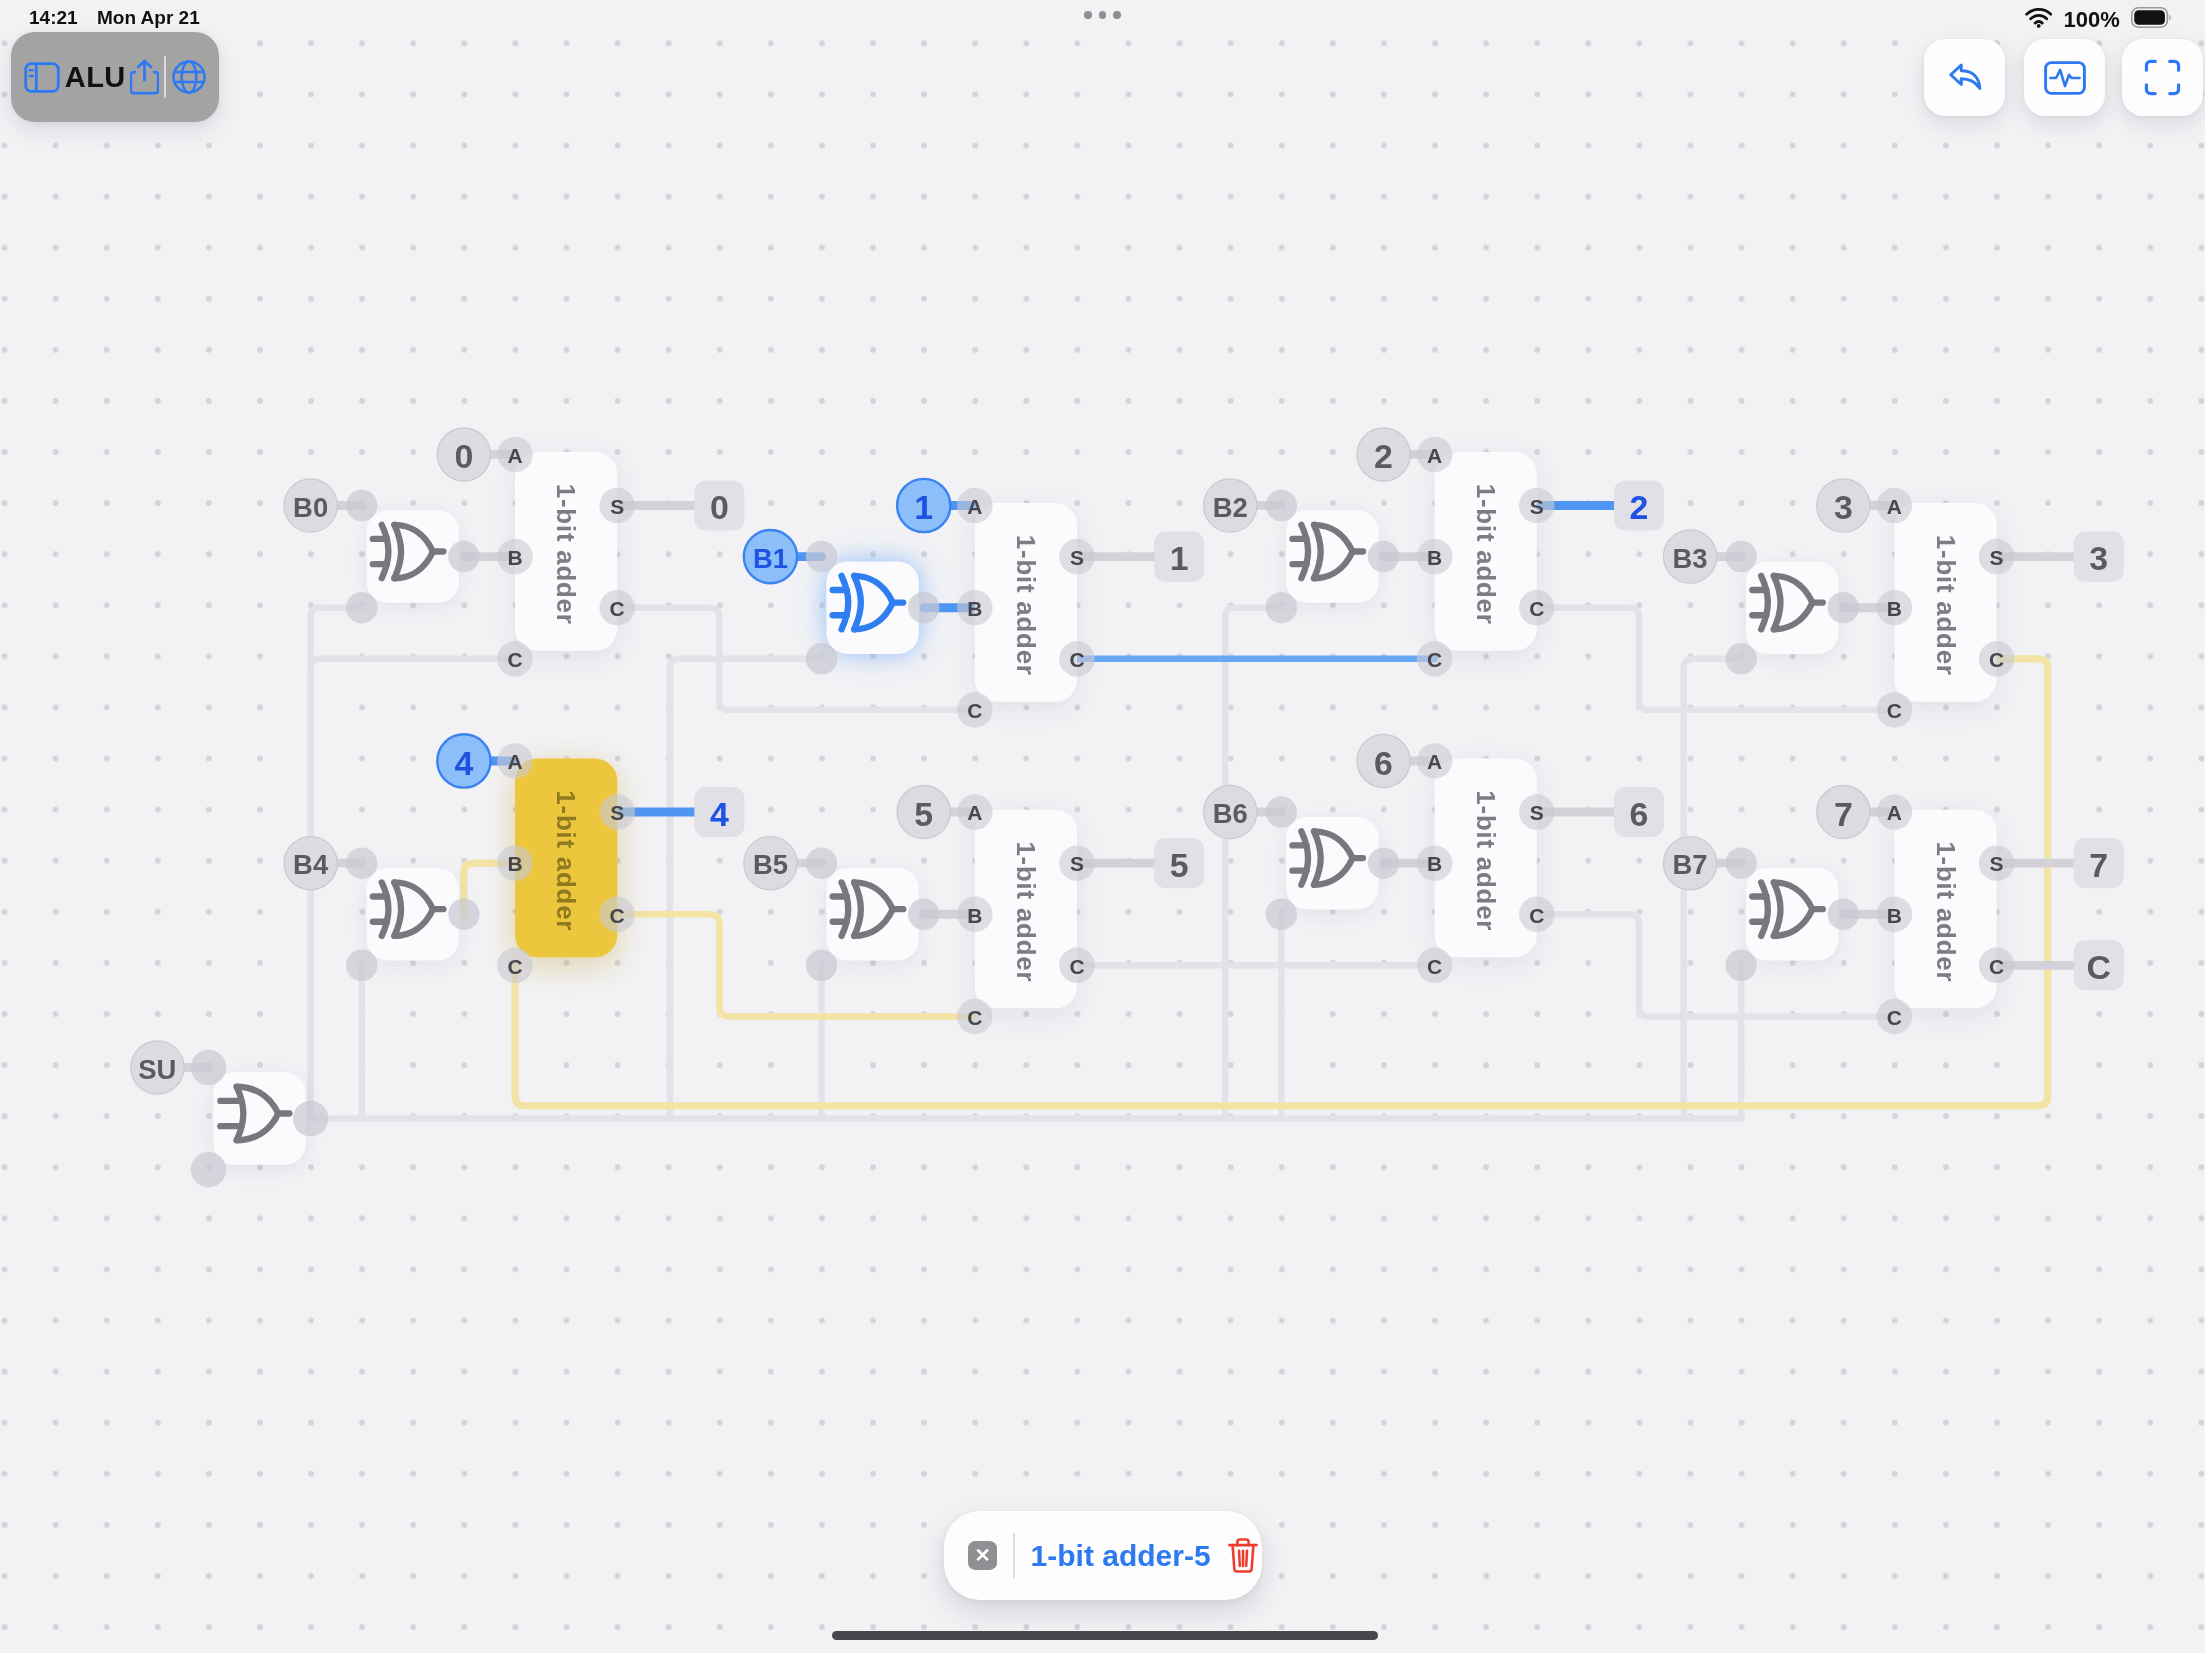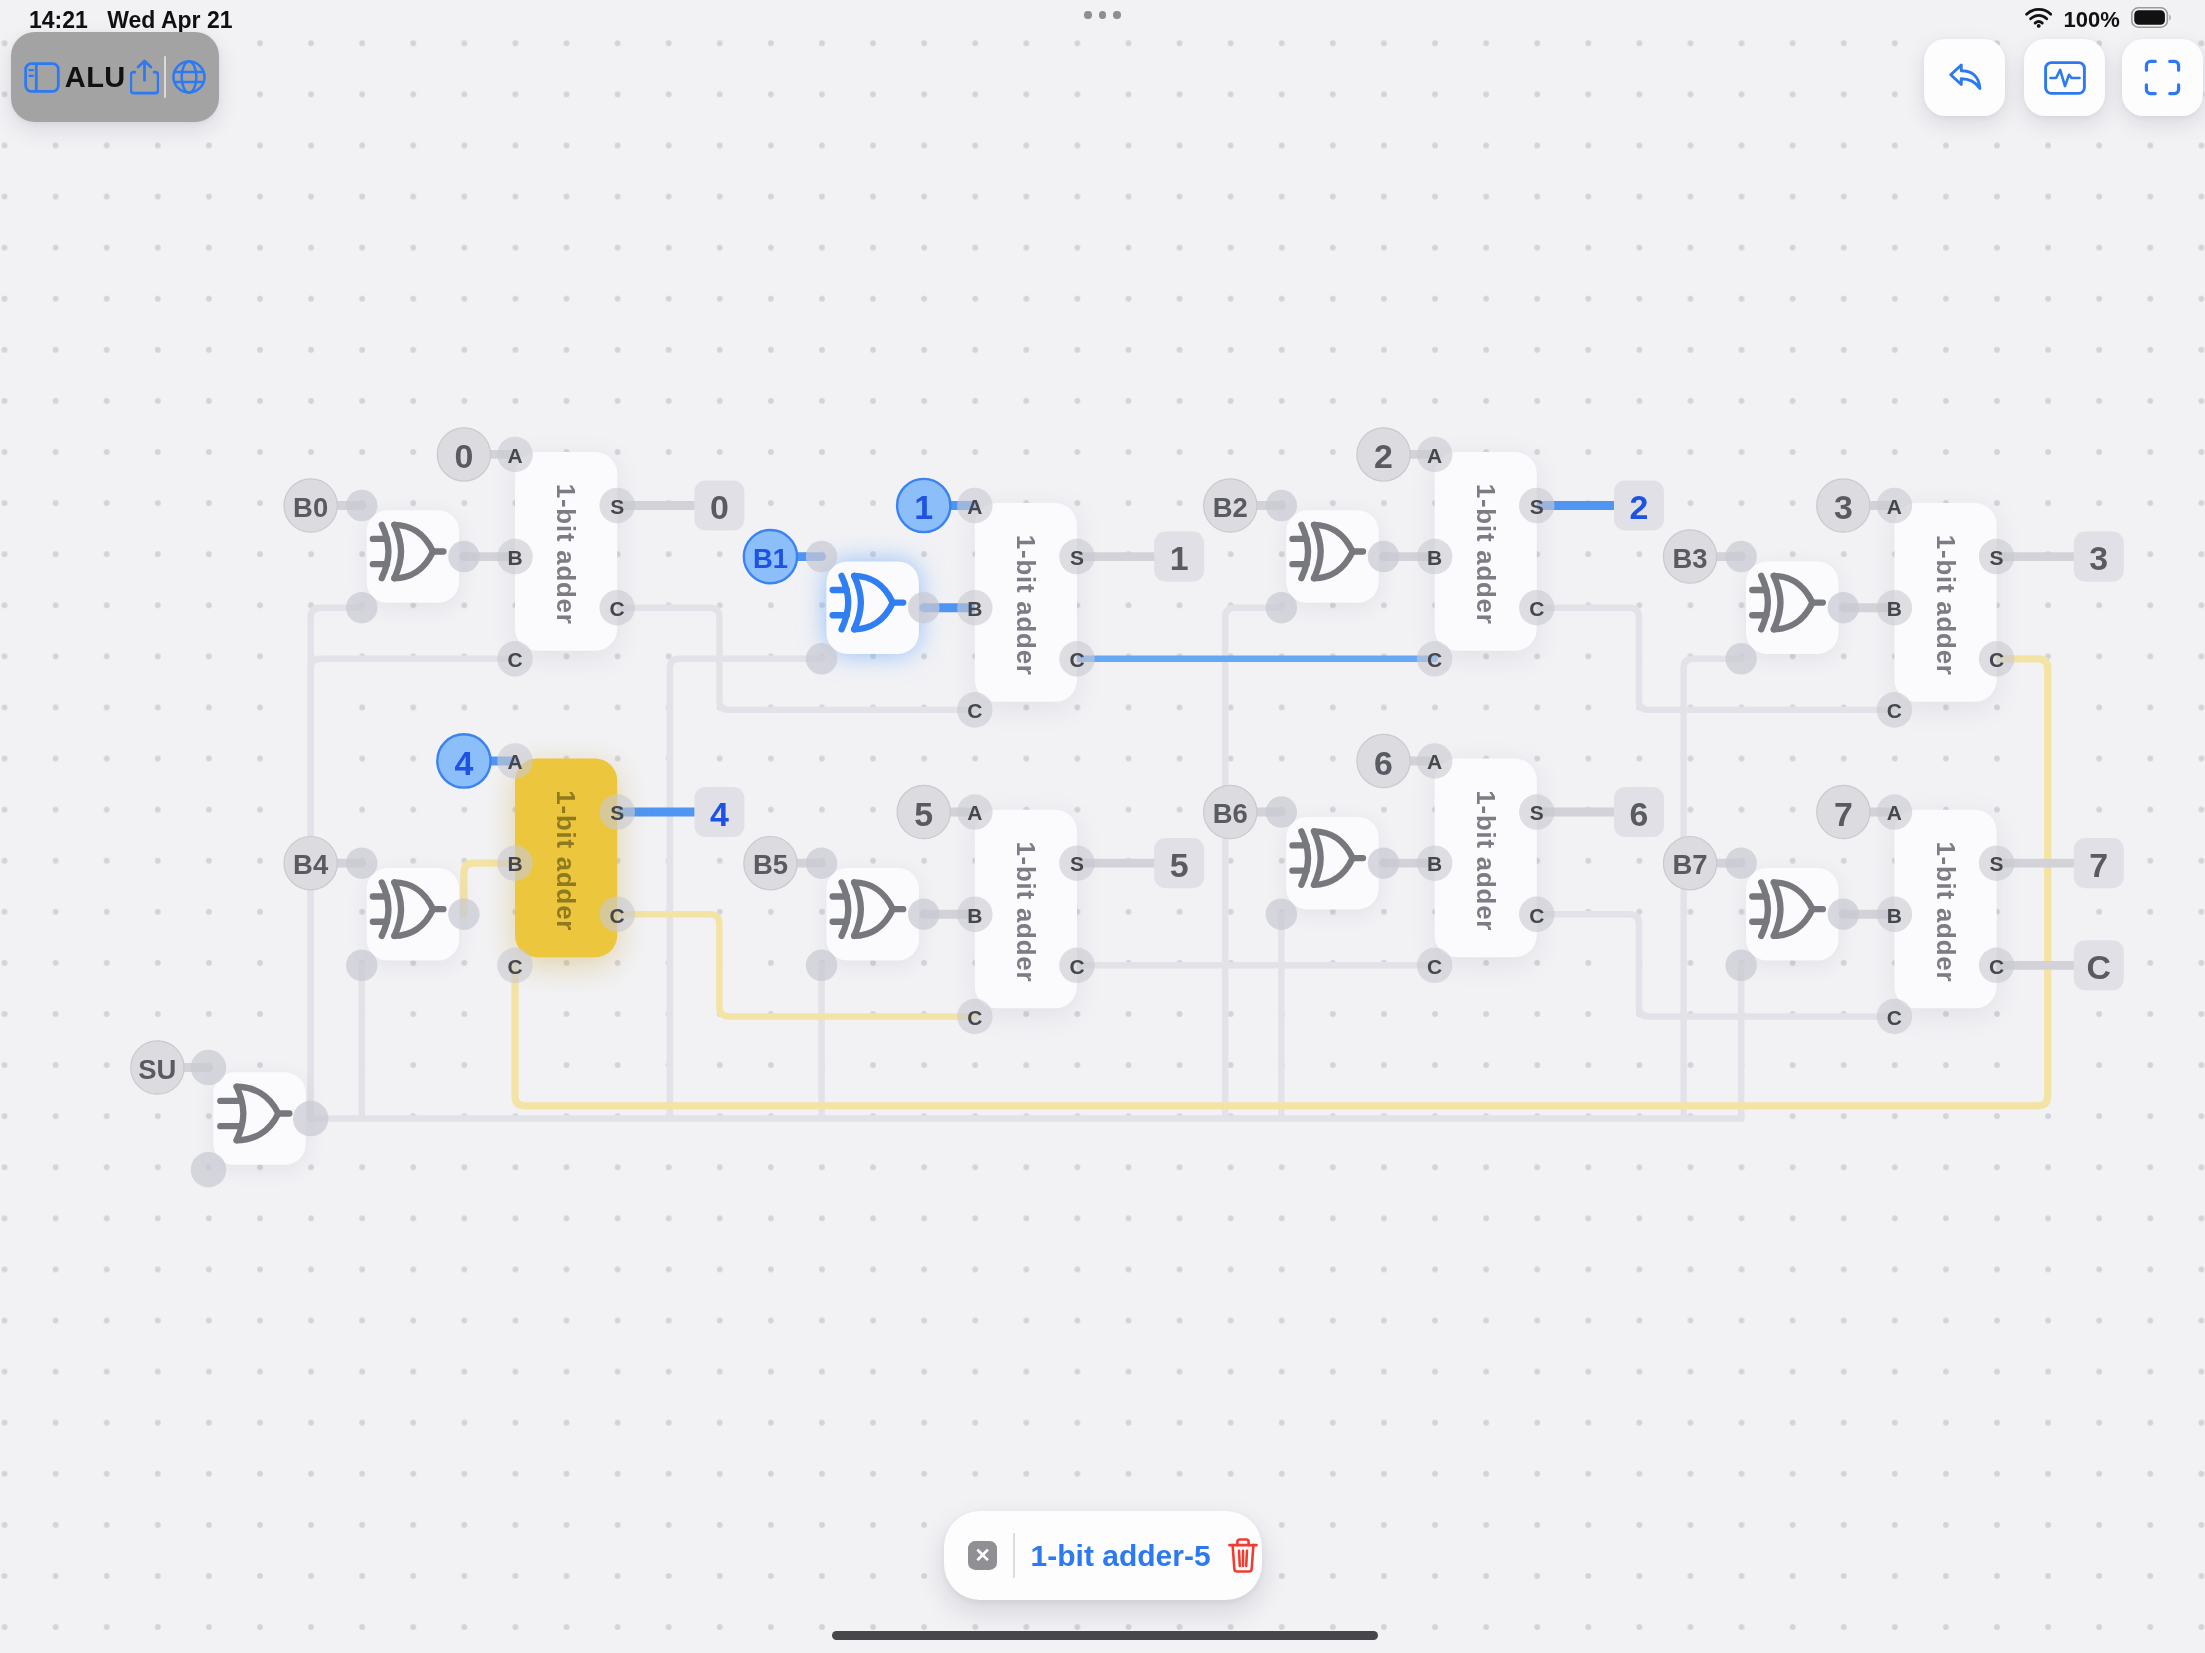--- a/index.html
+++ b/index.html
@@ -1,21 +1,21 @@
 <!DOCTYPE html>
 <html style="font-size:13px"><head>
 <meta charset="utf-8">
 <style>
   html,body{margin:0;padding:0;background:#e9e9ec;}
   .screen{position:relative;width:2205px;height:1653px;background:#f2f2f5;overflow:hidden;
           font-family:"Liberation Sans",sans-serif;}
   svg text{font-family:"Liberation Sans",sans-serif;}
   .abs{position:absolute;}
   
-  .status-left{left:29px;top:6.5px;font-size:23px;color:#111;display:flex;gap:19.4px;align-items:center;}
+  .status-left{left:29px;top:6.5px;font-size:19px;color:#111;display:flex;gap:19.4px;align-items:center;}
   .st-time{font-weight:700;}
   .st-date{font-weight:600;}
   .status-right{right:32px;top:6.5px;display:flex;gap:11.3px;align-items:center;font-size:22px;font-weight:600;color:#111;}
   .ellipsis{left:0;right:0;top:11.3px;display:flex;justify-content:center;gap:7.3px;}
   .ellipsis i{width:7.3px;height:7.3px;border-radius:50%;background:#8d8d92;display:block;}
   
   .tool-pill{left:11.3px;top:32px;width:192px;height:90px;background:#a3a3a3;border-radius:24px;
              box-shadow:0 8px 22.6px rgba(20,20,50,.10),0 1.6px 4.8px rgba(20,20,50,.05);
              display:flex;align-items:center;justify-content:space-evenly;padding:0 8px;}
   .tool-title{font-size:29px;font-weight:700;color:#111;letter-spacing:0.4px;}
@@ -384,21 +384,21 @@
         <text x="2600.3999999999996" y="1071.3999999999999" text-anchor="middle" dominant-baseline="central" font-size="42" font-weight="bold" fill="#5a5a62">7</text>
         <rect x="2569.3999999999996" y="1165" width="62" height="62" rx="14" fill="#e0e0e6"></rect>
         <text x="2600.3999999999996" y="1198" text-anchor="middle" dominant-baseline="central" font-size="42" font-weight="bold" fill="#5a5a62">C</text>
         <circle cx="195" cy="1322.6" r="33" fill="#dbdbe0" stroke="#c9c9cf" stroke-width="1.5"></circle>
         <text x="195" y="1324.6" text-anchor="middle" dominant-baseline="central" font-size="34" font-weight="bold" fill="#5a5a62">SU</text>
       </g>
     </svg>
 
   <div class="abs status-left">
     <span class="st-time">14:21</span>
-    <span class="st-date">Wed Apr 21</span>
+    <span class="st-date">Mon Apr 21</span>
   </div>
   <div class="abs ellipsis">
       <i></i>
       <i></i>
       <i></i>
     </div>
   <div class="abs status-right">
     <span>
       <svg width="27.4" height="21" viewBox="0 0 34 26" fill="none">
         <path d="M2 9 C10 1 24 1 32 9" stroke="#111" stroke-width="3.4" stroke-linecap="round"></path>

